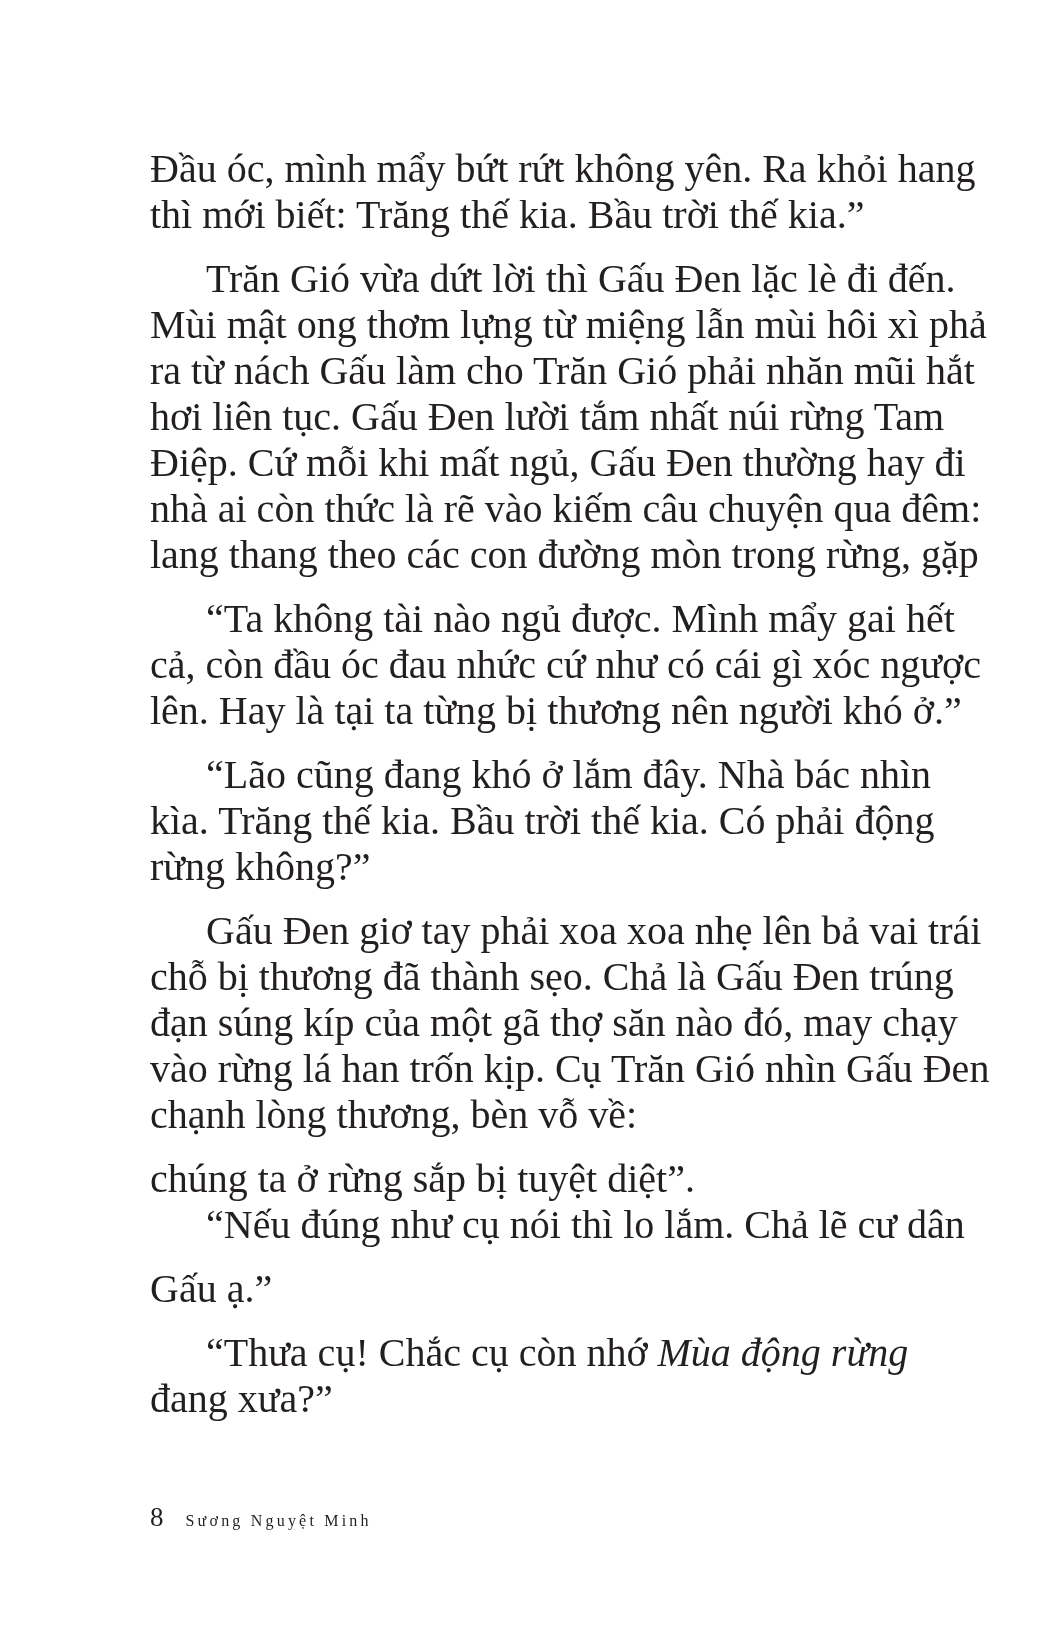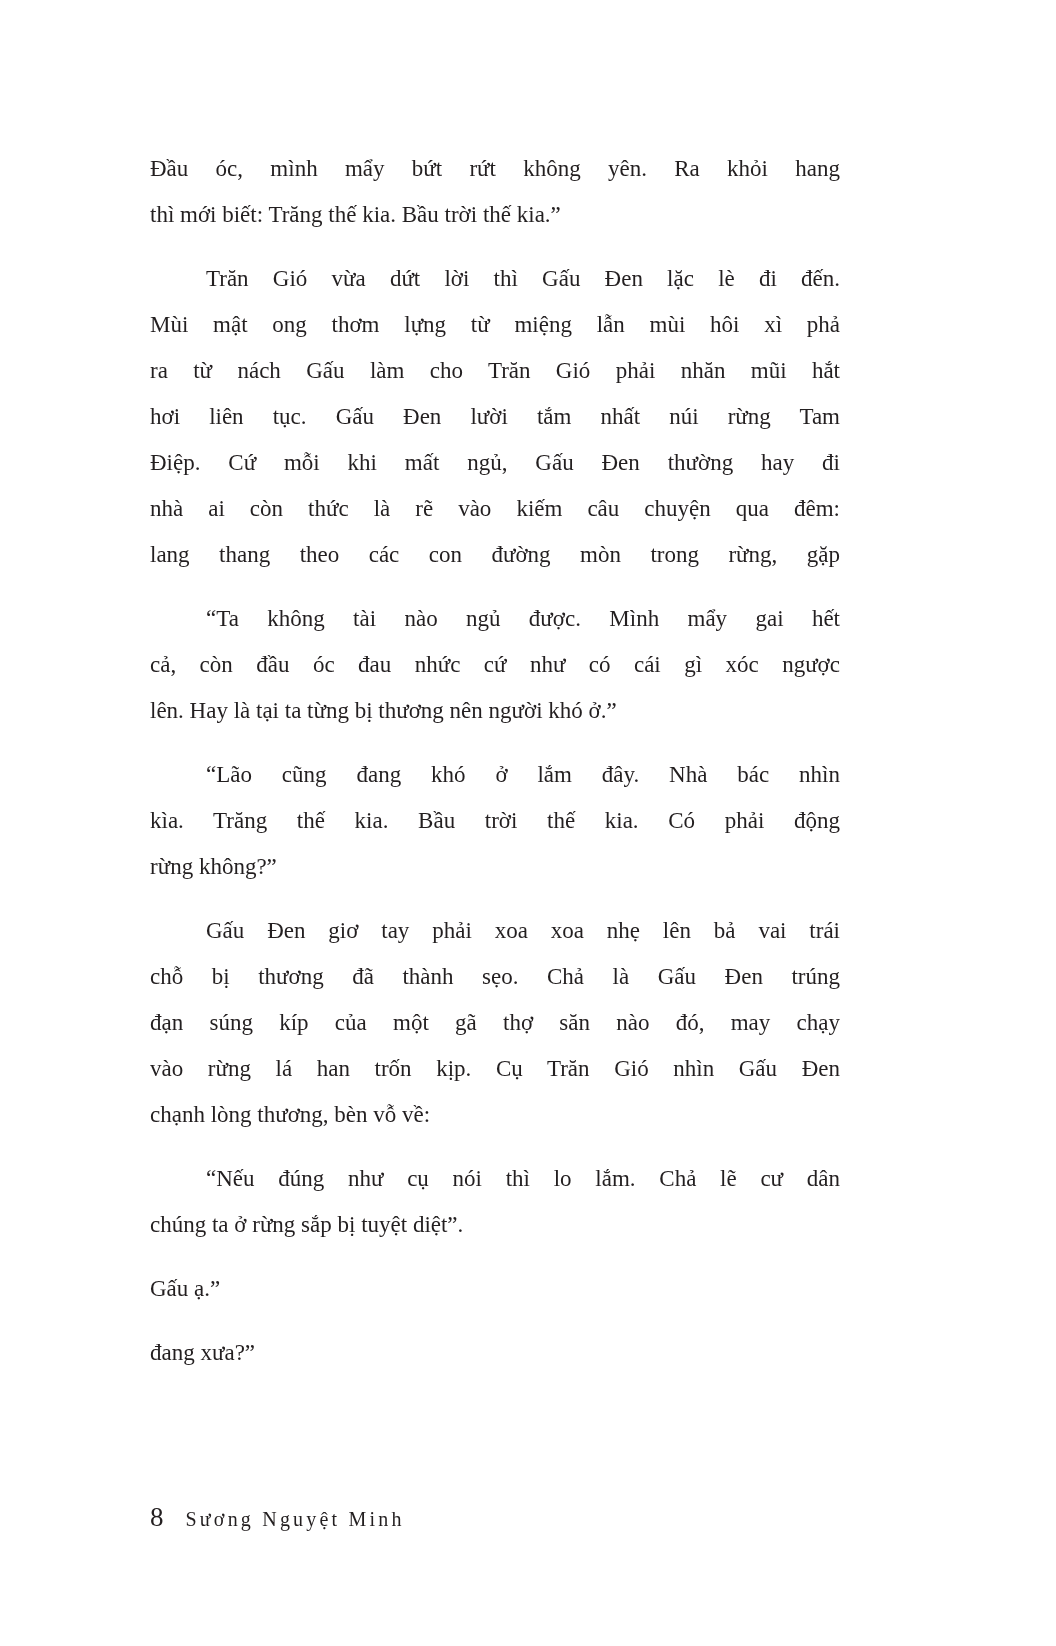--- a/index.html
+++ b/index.html
@@ -13,21 +13,21 @@
       position: relative;
       overflow: hidden;
     }
     .page {
       position: absolute;
       left: 150px;
       top: 146px;
       width: 690px;
       color: #231f20;
       font-family: "Liberation Serif", "DejaVu Serif", serif;
-      font-size: 23px;
+      font-size: 40px;
       line-height: 46px;
     }
     .para {
       margin: 0 0 18px 0;
       text-align: justify;
       text-align-last: left;
       text-indent: 56px;
       hyphens: none;
     }
     .para.first {
@@ -54,21 +54,21 @@
       color: #231f20;
       font-family: "Liberation Serif", "DejaVu Serif", serif;
       display: flex;
       align-items: baseline;
     }
     .page-number {
       font-size: 27px;
       margin-right: 22px;
     }
     .running-author {
-      font-size: 20px;
+      font-size: 16px;
       letter-spacing: 3.2px;
     }
   </style>
 </head>
 <body>
 
 <main class="page">
 
   <p class="para first">
     <span class="line">Đầu óc, mình mẩy bứt rứt không yên. Ra khỏi hang</span>
@@ -99,29 +99,30 @@
 
   <p class="para">
     <span class="line indent">Gấu Đen giơ tay phải xoa xoa nhẹ lên bả vai trái</span>
     <span class="line">chỗ bị thương đã thành sẹo. Chả là Gấu Đen trúng</span>
     <span class="line">đạn súng kíp của một gã thợ săn nào đó, may chạy</span>
     <span class="line">vào rừng lá han trốn kịp. Cụ Trăn Gió nhìn Gấu Đen</span>
     <span class="line last">chạnh lòng thương, bèn vỗ về:</span>
   </p>
 
   <p class="para">
+    <span class="line last">chúng ta ở rừng sắp bị tuyệt diệt”.</span>
     <span class="line indent">“Nếu đúng như cụ nói thì lo lắm. Chả lẽ cư dân</span>
-    <span class="line last">chúng ta ở rừng sắp bị tuyệt diệt”.</span>
   </p>
 
   <p class="para">
     <span class="line last">Gấu ạ.”</span>
   </p>
 
   <p class="para">
+    <span class="line indent"><span>“Thưa cụ! Chắc cụ còn nhớ </span><span class="italic">Mùa động rừng</span></span>
     <span class="line last">đang xưa?”</span>
   </p>
 
 </main>
 
 <footer class="footer">
   <span class="page-number">8</span>
   <span class="running-author">Sương Nguyệt Minh</span>
 </footer>
 

